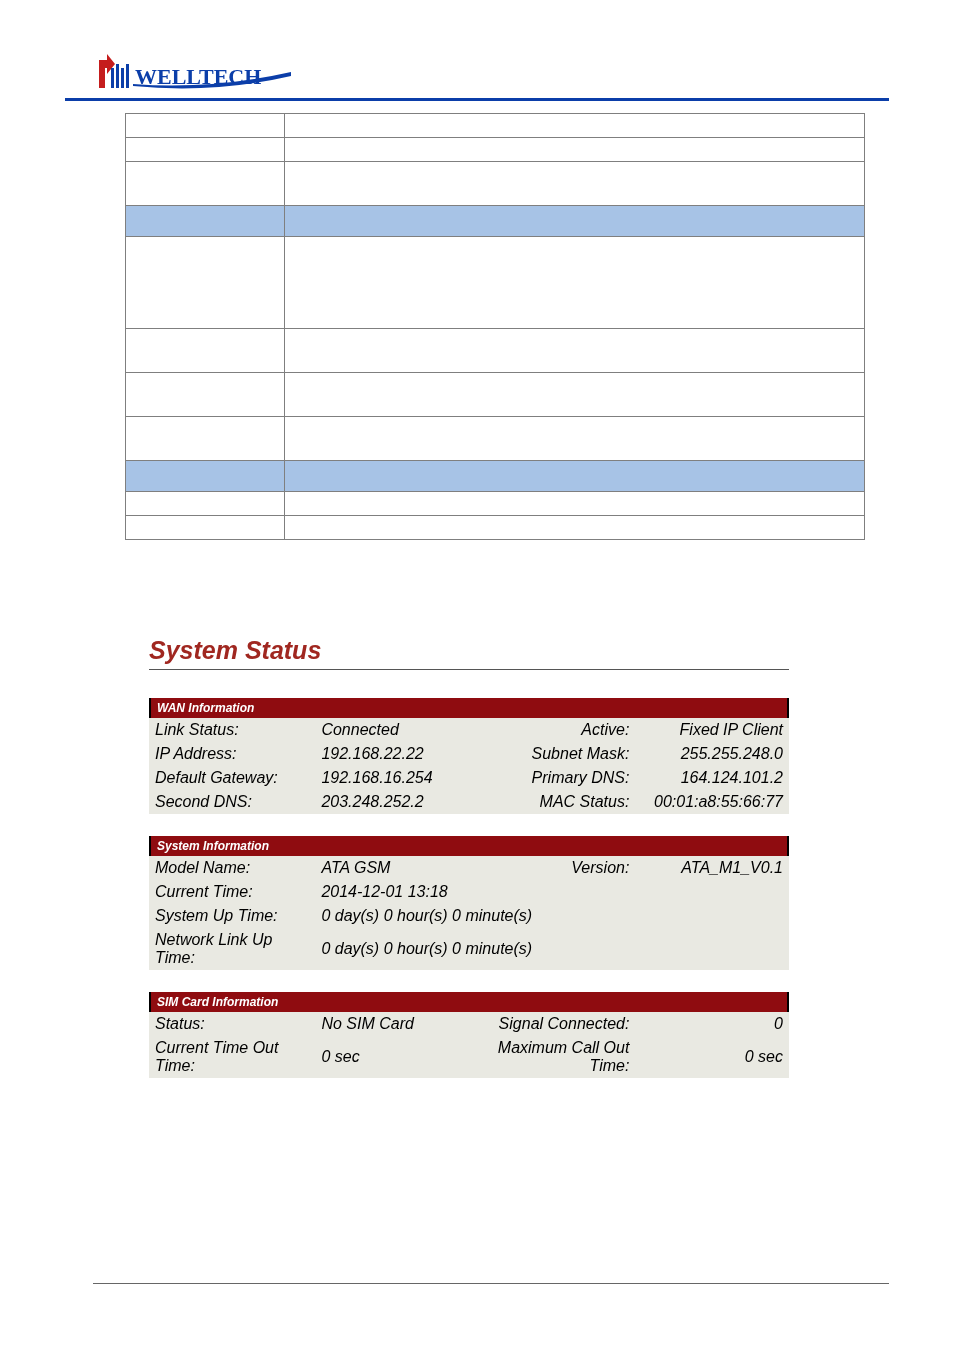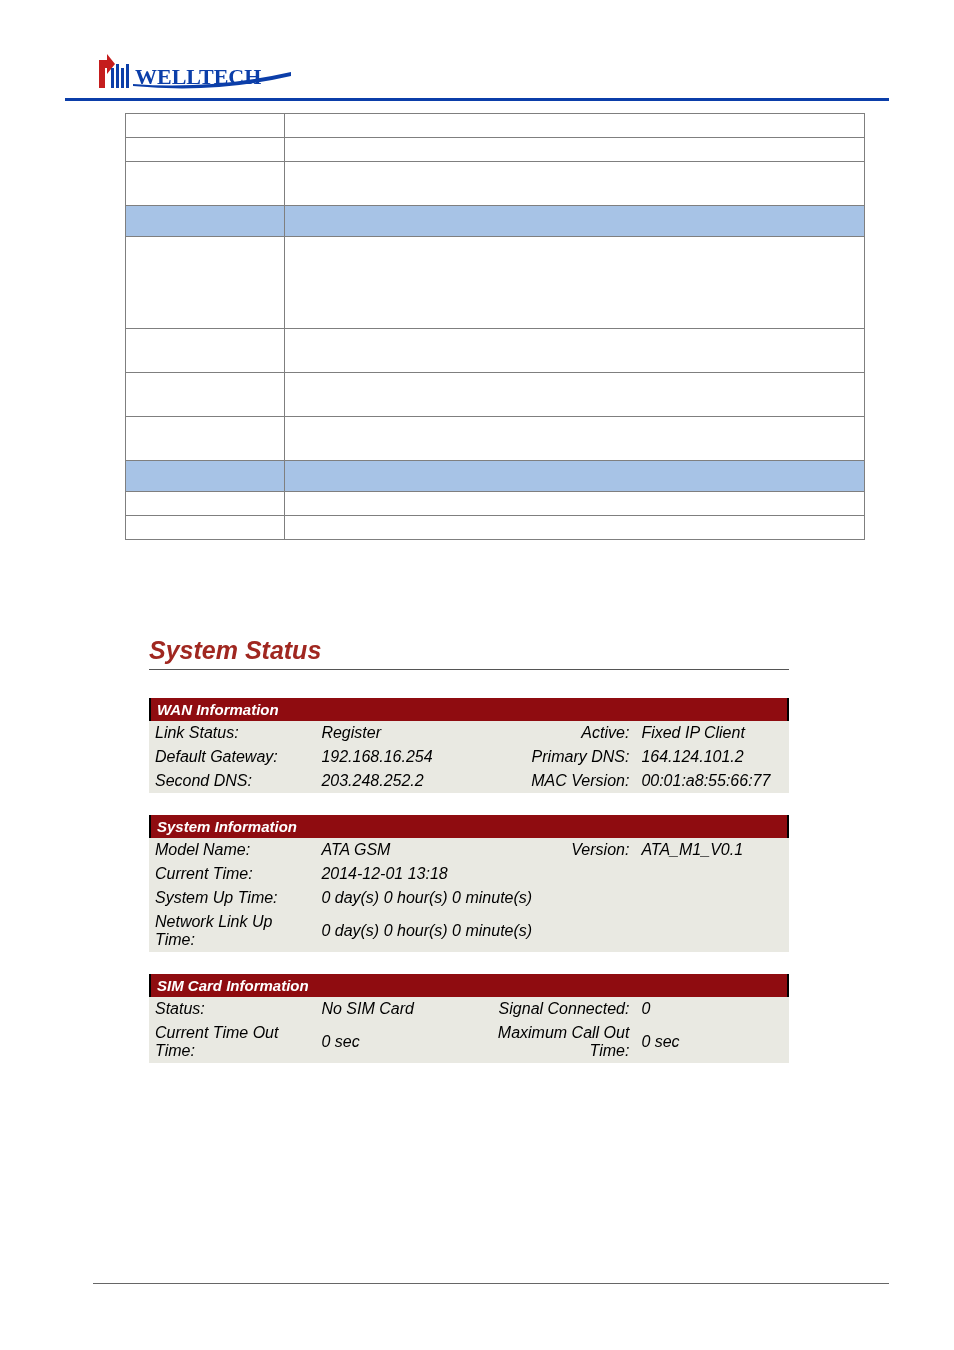--- a/index.html
+++ b/index.html
@@ -61,40 +61,40 @@
     border: none;
     border-top: 1px solid #555;
     margin: 0 0 28px 0;
   }
   .section {
     margin-bottom: 22px;
   }
   .section-header {
     background: #8f0c10;
     color: #ffffff;
-    font-size: 15px;
+    font-size: 12px;
     font-weight: bold;
     padding: 3px 6px;
     border-left: 2px solid #000;
     border-right: 2px solid #000;
   }
   .info-grid {
     width: 100%;
     border-collapse: collapse;
     font-size: 16px;
   }
   .info-grid td {
     background: #e9e9e2;
     padding: 3px 6px;
     vertical-align: middle;
   }
   .info-grid .lbl { width: 26%; }
   .info-grid .val { width: 24%; }
   .info-grid .lbl2 { width: 26%; text-align: right; }
-  .info-grid .val2 { width: 24%; }
+  .info-grid .val2 { width: 24%; text-align: right; }
   
   .footer-rule {
     border: none;
     border-top: 1px solid #666;
     position: absolute;
     left: 93px;
     right: 65px;
     bottom: 58px;
   }
 </style>
@@ -170,34 +170,40 @@
   <div class="status-block">
     <div class="status-title">System Status</div>
     <hr class="status-title-rule">
 
     <div class="section">
       <div class="section-header">WAN Information</div>
       <table class="info-grid">
         <tbody>
             <tr>
           <td class="lbl">Link Status:</td>
-          <td class="val">Register</td>
+          <td class="val">Connected</td>
           <td class="lbl2">Active:</td>
           <td class="val2">Fixed IP Client</td>
+        </tr>
+        <tr>
+          <td class="lbl">IP Address:</td>
+          <td class="val">192.168.22.22</td>
+          <td class="lbl2">Subnet Mask:</td>
+          <td class="val2">255.255.248.0</td>
         </tr>
         <tr>
           <td class="lbl">Default Gateway:</td>
           <td class="val">192.168.16.254</td>
           <td class="lbl2">Primary DNS:</td>
           <td class="val2">164.124.101.2</td>
         </tr>
         <tr>
           <td class="lbl">Second DNS:</td>
           <td class="val">203.248.252.2</td>
-          <td class="lbl2">MAC Version:</td>
+          <td class="lbl2">MAC Status:</td>
           <td class="val2">00:01:a8:55:66:77</td>
         </tr>
       </tbody>
         </table>
     </div>
 
     <div class="section">
       <div class="section-header">System Information</div>
       <table class="info-grid">
         <tbody>

